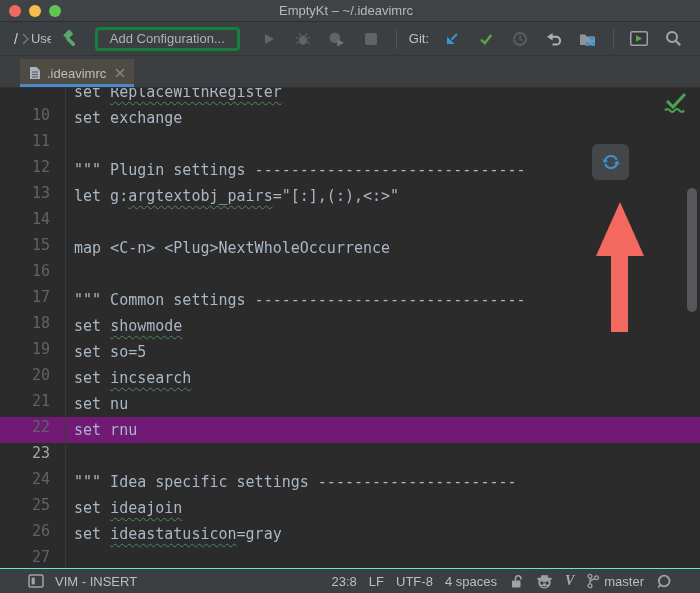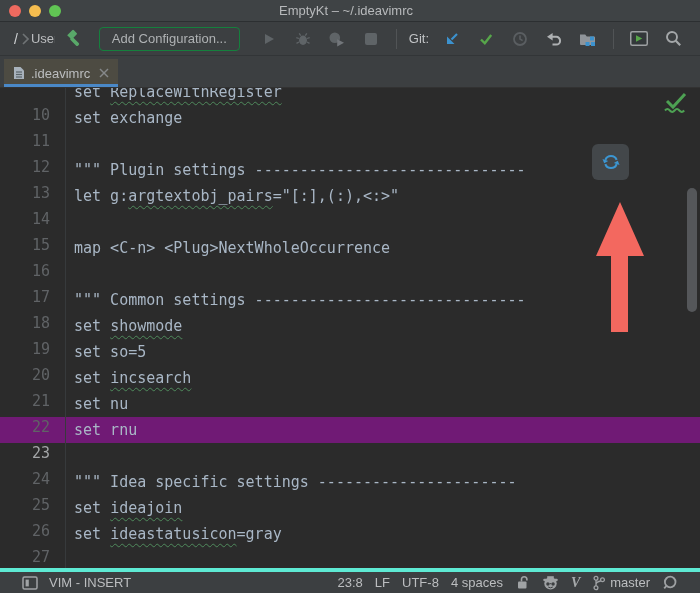--- a/index.html
+++ b/index.html
@@ -14,29 +14,29 @@
   .tl.red { background:#EE6A5F; } .tl.yellow { background:#F5BD4F; } .tl.green { background:#61C554; }
   .win-title { position:absolute; left:0; right:8px; text-align:center; font-size:13px; color:#B8BABC; }
 
   
   .toolbar { height:34px; background:#3C3F41; border-bottom:1px solid #323537;
              display:flex; align-items:center; padding:0 10px; font-size:13px; }
   .crumb-root { color:#D0D2D4; font-size:14px; margin:0 4px 0 4px; }
   .crumb-seg { color:#BBBDBF; margin:0 2px 0 2px; white-space:nowrap; overflow:hidden; max-width:34px; }
   .tb-btn { width:24px; height:24px; display:flex; align-items:center; justify-content:center;
             margin:0 5px; flex:0 0 auto; }
-  .addcfg { border:1px solid #15803d; border-radius:4px; height:24px; display:flex; align-items:center;
+  .addcfg { border:3px solid #15803d; border-radius:4px; height:24px; display:flex; align-items:center;
             padding:0 12px; color:#AFB2B4; margin:0 12px 0 8px; white-space:nowrap; }
   .tb-sep { width:1px; height:20px; background:#515456; margin:0 8px; flex:0 0 auto; }
   .git-label { color:#C2C4C6; margin:0 6px 0 4px; }
   .tb-right { margin-left:auto; display:flex; align-items:center; }
 
   
   .tabbar { height:32px; background:#3C3F41; border-bottom:1px solid #323232;
-            display:flex; align-items:flex-end; padding-left:4px; }
+            display:flex; align-items:flex-end; padding-left:20px; }
   .tab { height:28px; background:#4D4B42; display:flex; align-items:center;
          padding:0 9px; position:relative; font-size:13px; color:#BCBEC0; }
   .tab .underline { position:absolute; left:0; right:0; bottom:0; height:3px; background:#4A88C7; }
   .tab .ficon { margin-right:6px; display:flex; }
   .tab .close { margin-left:9px; display:flex; }
 
   
   .editor { position:relative; height:480px; background:#2B2B2B; overflow:hidden;
             font-family:"DejaVu Sans Mono",monospace; font-size:15px; }
   .lines { margin-top:-9px; }
@@ -48,22 +48,22 @@
   .typo { text-decoration:underline wavy #4F8A5C 1px; text-underline-offset:4px; }
   .gutter-sep { position:absolute; left:65px; top:0; bottom:0; width:1px; background:#373A3C; }
   .inspections { position:absolute; top:3px; right:12px; }
   .reload-btn { position:absolute; left:592px; top:56px; width:37px; height:36px; border:none;
                 border-radius:6px; background:#43474A; display:flex; align-items:center; justify-content:center; }
   .red-arrow { position:absolute; left:596px; top:114px; }
   .vscroll { position:absolute; right:3px; top:100px; width:10px; height:124px;
              background:#55575A; border-radius:5px; }
 
   
-  .statusbar { height:25px; background:#3C3F41; border-top:4px solid #5eead4;
-               display:flex; align-items:center; padding:0 22px; font-size:13px; color:#BCBEC0; }
+  .statusbar { height:25px; background:#3C3F41; border-top:1px solid #5eead4;
+               display:flex; align-items:center; padding:0 28px; font-size:13px; color:#BCBEC0; }
   .sb-left { display:flex; align-items:center; gap:11px; }
   .sb-right { margin-left:auto; display:flex; align-items:center; gap:12px; }
   .sb-item { display:flex; align-items:center; gap:5px; white-space:nowrap; }
   .vim-v { font-weight:bold; font-style:italic; font-size:14px; color:#A7AAAC;
            font-family:"Liberation Serif",serif; }
   svg { display:block; }
 </style>
 </head>
 <body>
 

